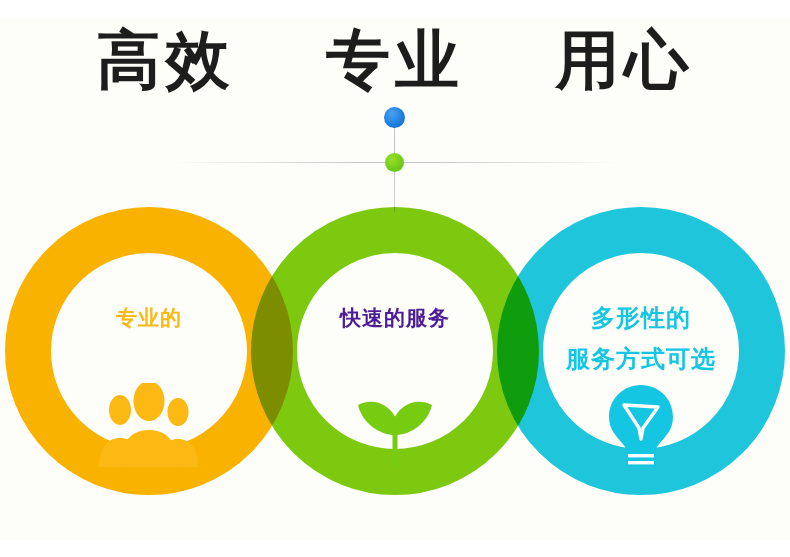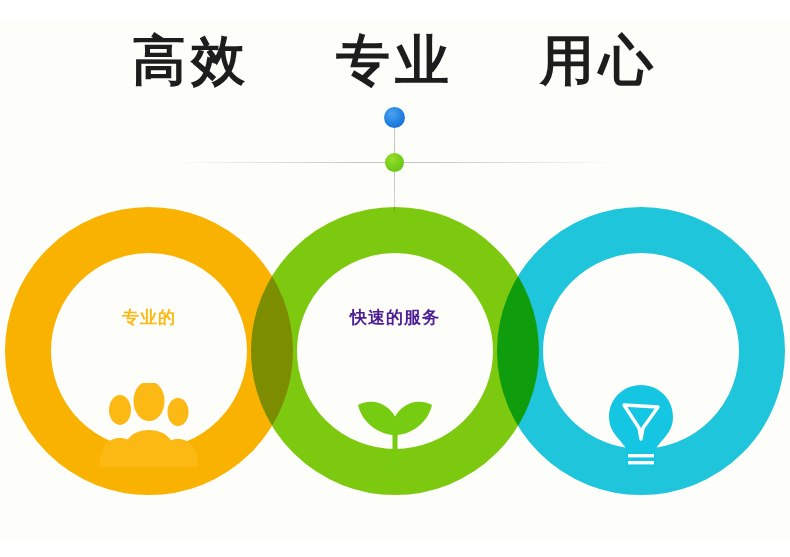--- a/index.html
+++ b/index.html
@@ -24,21 +24,21 @@
     height: 522px;
     background: #fdfdfa;
   }
   
   .headline {
     position: absolute;
     left: 0;
     top: 28px;
     width: 790px;
     text-align: center;
-    font-size: 54px;
+    font-size: 64px;
     line-height: 64px;
     font-weight: bold;
     color: #1d1d1d;
     letter-spacing: 5px;
     white-space: nowrap;
   }
   .headline .seg { display: inline-block; }
   .headline .gap { display: inline-block; width: 46px; }
 
   
@@ -132,21 +132,21 @@
   .panel-a { left: 5px; }
   .panel-b { left: 251px; }
   .panel-c { left: 497px; }
 
   .caption {
     position: absolute;
     left: 0;
     top: 92px;
     width: 288px;
     text-align: center;
-    font-size: 17px;
+    font-size: 21px;
     line-height: 41px;
     font-weight: bold;
     letter-spacing: 1px;
     white-space: nowrap;
   }
   .caption.wide { font-size: 24px; }
   .cap-a { color: #fcb813; }
   .cap-b { color: #4c1d95; }
   .cap-c { color: #14c6e2; }
   .caption .ln { display: block; }
@@ -216,20 +216,24 @@
         <g fill="#76cc10">
           <path d="M54 52 C40 52 22 42 17 22 C33 14 50 22 56 38 C58 44 57 50 54 52 Z"></path>
           <path d="M54 52 C68 52 86 42 91 22 C75 14 58 22 52 38 C50 44 51 50 54 52 Z"></path>
           <rect x="51.5" y="45" width="5" height="39" rx="1.5"></rect>
         </g>
       </svg>
     </div>
   </div>
 
   <div class="panel panel-c">
+    <div class="caption cap-c wide">
+      <span class="ln">多形性的</span>
+      <span class="ln">服务方式可选</span>
+    </div>
     <div class="glyph">
       <svg width="108" height="84" viewBox="0 0 108 84" aria-hidden="true">
         <path d="M54 2 C36 2 22 16 22 34 C22 46 29 53 35 60 C39 64 40 68 40 72 L68 72 C68 68 69 64 73 60 C79 53 86 46 86 34 C86 16 72 2 54 2 Z" fill="#14c6e2"></path>
         <rect x="39" y="72" width="30" height="12" rx="2" fill="#14c6e2"></rect>
         <path d="M37 22 L71 24 L56 45 L54 56 L52 45 Z" fill="none" stroke="#ffffff" stroke-width="3.4" stroke-linejoin="round"></path>
         <rect x="41" y="71" width="26" height="3.4" fill="#ffffff"></rect>
         <rect x="41" y="78" width="26" height="3.4" fill="#ffffff"></rect>
       </svg>
     </div>
   </div>

